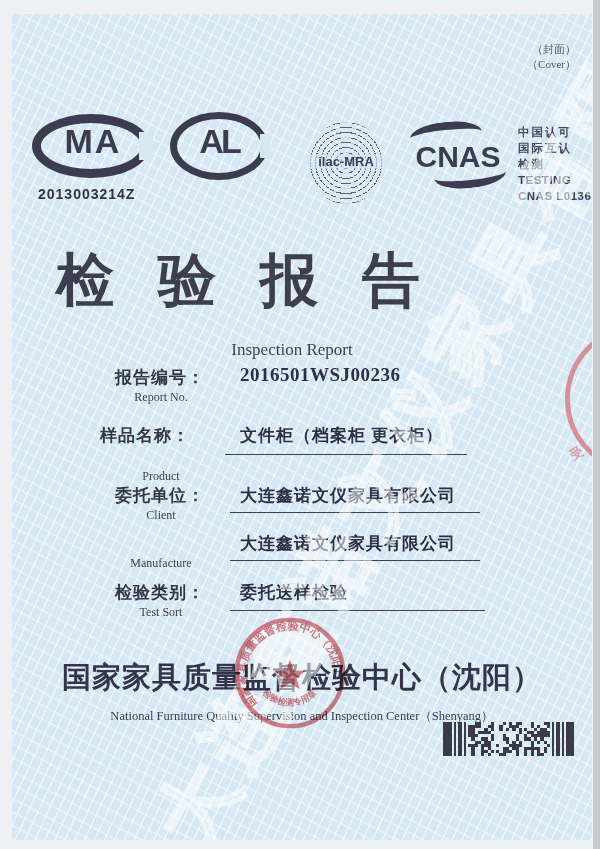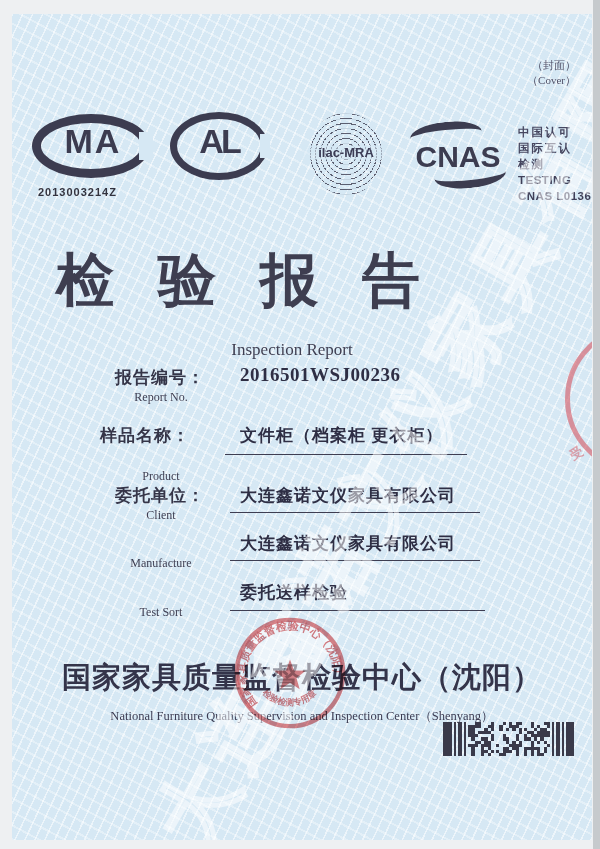--- a/index.html
+++ b/index.html
@@ -19,37 +19,37 @@
     position:absolute;left:12px;top:14px;width:580px;height:826px;
     background:
       repeating-linear-gradient(115deg, rgba(255,255,255,.55) 0 1.5px, rgba(255,255,255,0) 1.5px 9px),
       repeating-linear-gradient(28deg, rgba(255,255,255,.35) 0 2px, rgba(255,255,255,0) 2px 12px),
       var(--pagebg);
     overflow:hidden;
   }
   .abs{position:absolute;}
 
   
-  .cover{right:16px;top:44px;text-align:right;font-family:"Liberation Serif",serif;
+  .cover{right:16px;top:28px;text-align:right;font-family:"Liberation Serif",serif;
          font-size:11px;color:#53536a;line-height:15px;}
 
   
   .logo-row{left:0;top:96px;width:580px;height:100px;}
   .cma{left:20px;top:4px;width:118px;height:64px;}
   .cma .ring{position:absolute;left:0;top:0;width:118px;height:64px;border:9px solid var(--ink);border-radius:50%;}
   .cma .gap{position:absolute;right:-3px;top:18px;width:14px;height:28px;background:var(--pagebg);}
   .cma .letters{position:absolute;left:18px;top:8px;width:86px;text-align:center;
     font-weight:bold;font-size:34px;letter-spacing:2px;color:var(--ink);font-family:"Liberation Sans",sans-serif;}
-  .cert-num{font-weight:bold;font-size:11px;color:#33333f;letter-spacing:1px;}
+  .cert-num{font-weight:bold;font-size:14px;color:#33333f;letter-spacing:1px;}
   .al{left:158px;top:2px;width:98px;height:68px;}
   .al .ring{position:absolute;left:0;top:0;width:98px;height:68px;border:7px solid var(--ink);border-radius:50%;}
   .al .gap{position:absolute;right:-2px;top:22px;width:10px;height:24px;background:var(--pagebg);}
   .al .letters{position:absolute;left:0;top:10px;width:98px;text-align:center;
     font-weight:bold;font-size:34px;letter-spacing:-3px;color:var(--ink);}
-  .ilac{left:296px;top:3px;width:76px;height:82px;border-radius:50%;
+  .ilac{left:296px;top:12px;width:76px;height:82px;border-radius:50%;
     background:
       repeating-linear-gradient(180deg, rgba(214,232,244,.85) 0 1px, rgba(214,232,244,0) 1px 3px),
       repeating-radial-gradient(circle at 50% 50%, rgba(60,60,80,.8) 0 1px, rgba(60,60,80,0) 1px 5px);
   }
   .ilac-label{position:absolute;left:-6px;top:32px;width:88px;text-align:center;
     font-weight:bold;font-size:13px;color:#3c3c55;background:rgba(214,232,244,.55);}
   .cnas{left:396px;top:14px;width:100px;height:62px;}
   .cnas .word{position:absolute;left:0;top:16px;width:100px;text-align:center;
     font-weight:bold;font-size:30px;letter-spacing:0px;color:var(--ink);}
   .cnas .arc-top{position:absolute;left:2px;top:-2px;width:72px;height:26px;
@@ -166,20 +166,21 @@
 
     <div class="abs field-label" style="left:103px;top:470px;">委托单位：</div>
     <div class="abs field-en" style="left:103px;top:494px;width:92px;">Client</div>
     <div class="abs field-value" style="left:228px;top:470px;">大连鑫诺文仪家具有限公司</div>
     <div class="abs u-line" style="left:218px;top:498px;width:250px;"></div>
 
     <div class="abs field-en" style="left:103px;top:542px;width:92px;">Manufacture</div>
     <div class="abs field-value" style="left:228px;top:518px;">大连鑫诺文仪家具有限公司</div>
     <div class="abs u-line" style="left:218px;top:546px;width:250px;"></div>
 
+    <div class="abs field-label" style="left:103px;top:567px;">检验类别：</div>
     <div class="abs field-en" style="left:103px;top:591px;width:92px;">Test Sort</div>
     <div class="abs field-value" style="left:228px;top:567px;">委托送样检验</div>
     <div class="abs u-line" style="left:218px;top:596px;width:255px;"></div>
 
     <div class="abs footer-cn">国家家具质量监督检验中心（沈阳）</div>
     <div class="abs footer-en">National Furniture Quality Supervision and Inspection Center（Shenyang）</div>
 
     <div class="abs barcode">
       <span class="bc-bar" style="width:9px"></span>
       <span class="bc-bar" style="width:2px"></span>

